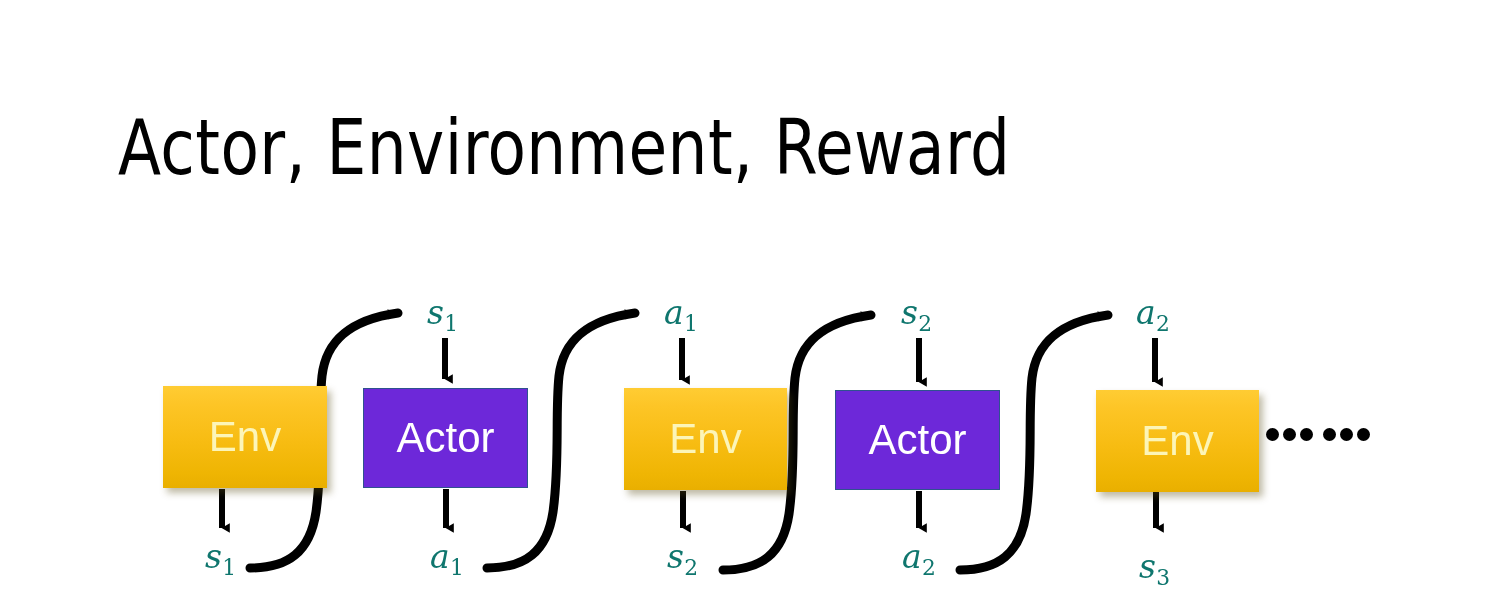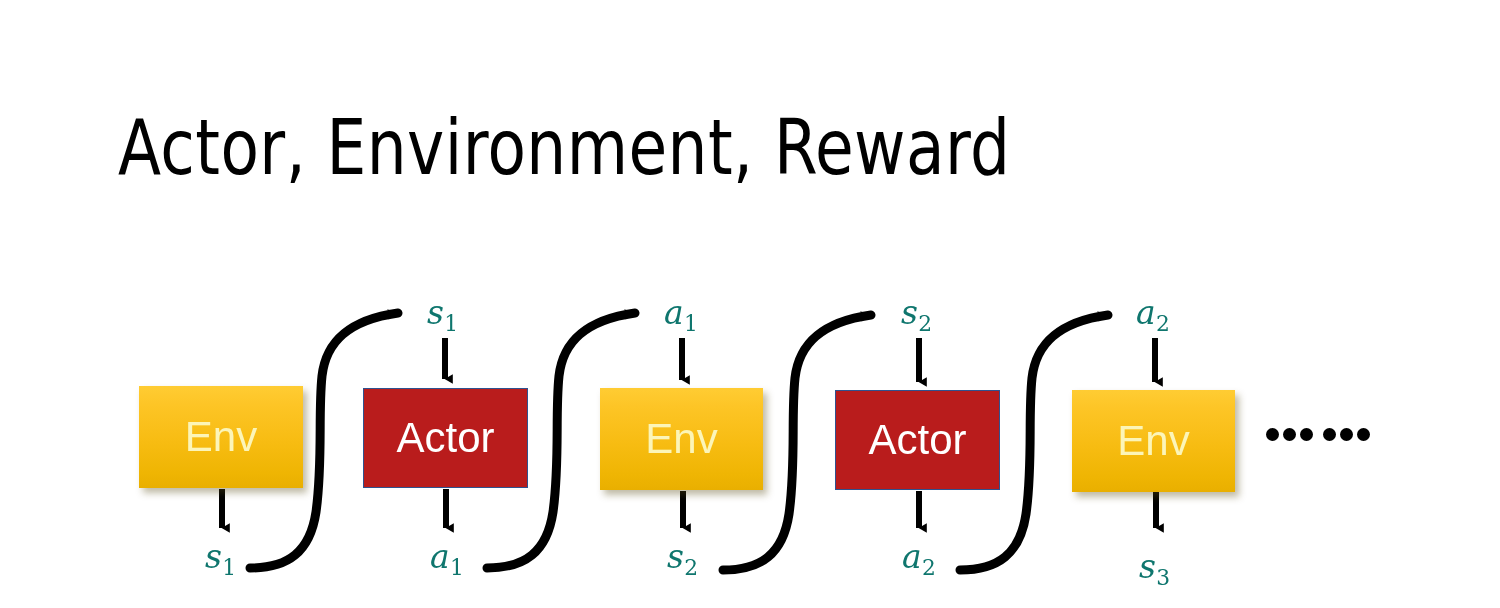--- a/index.html
+++ b/index.html
@@ -59,23 +59,24 @@
     font-weight: 400;
     font-size: 42px;
     line-height: 1;
     user-select: none;
   }
   .node-box.env {
     background: linear-gradient(to bottom, #FFCC33 0%, #FDC526 18%, #F7BC12 55%, #EFB503 85%, #E9AF00 100%);
     color: #FCF5B8;
     box-shadow: 4px 5px 7px rgba(90, 75, 20, 0.38);
     border: none;
+    margin-left: 24px;
   }
   .node-box.actor {
-    background: #b91c1c;
+    background: #6d28d9;
     color: #FFFFFF;
     border: 1px solid #2F528F;
   }
   .node-label {
     display: block;
   }
 
   
   .var-label {
     position: absolute;

